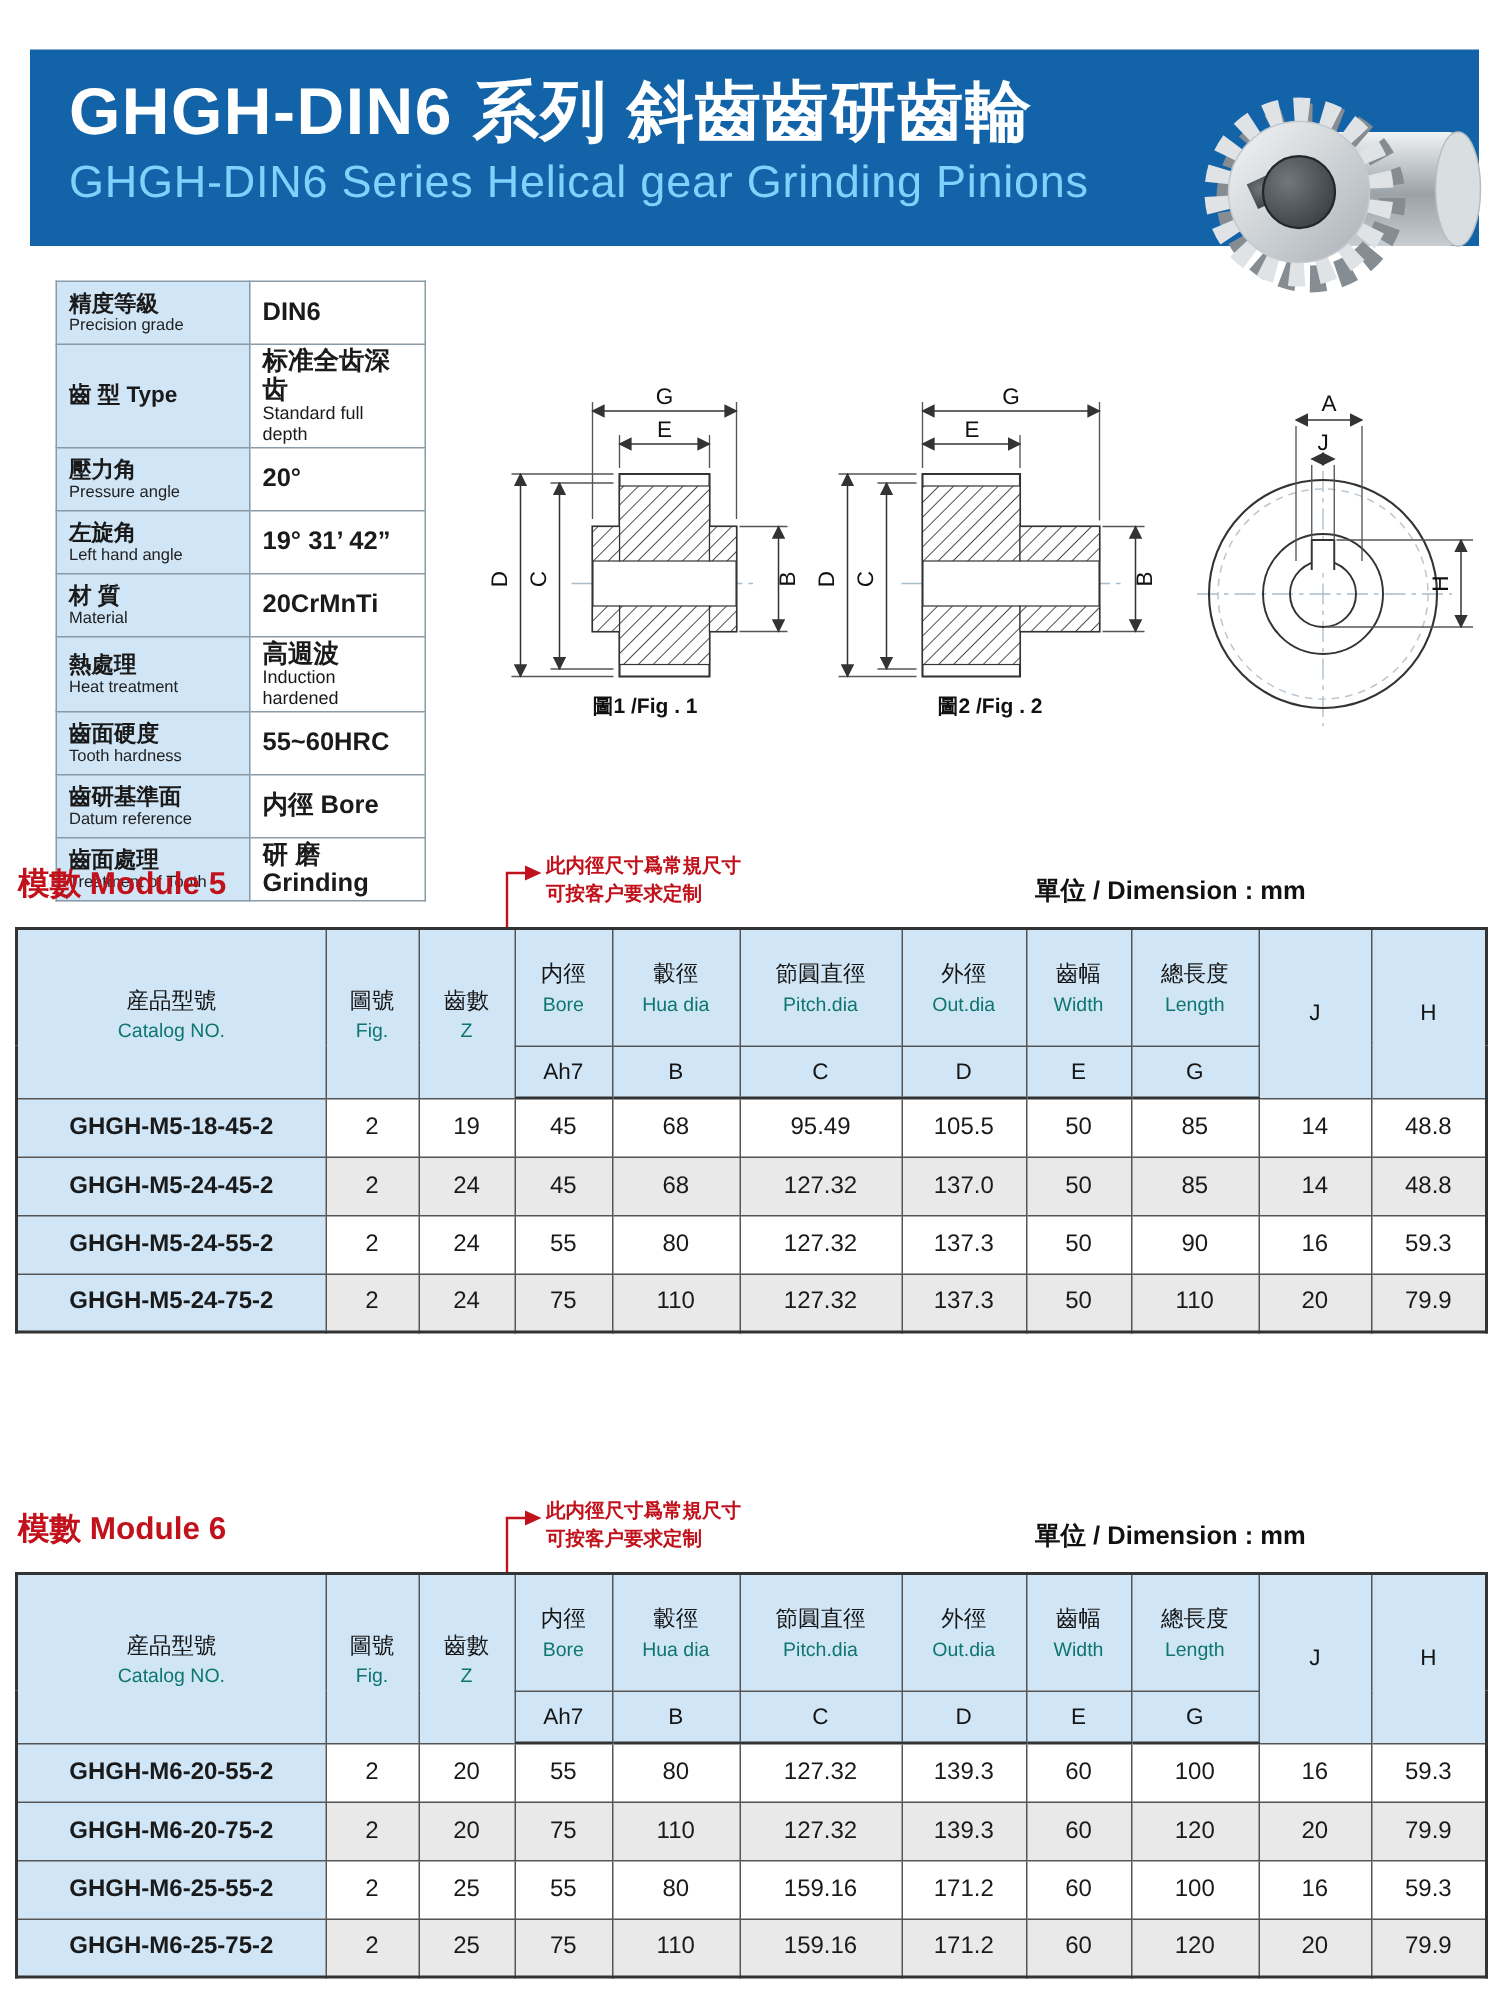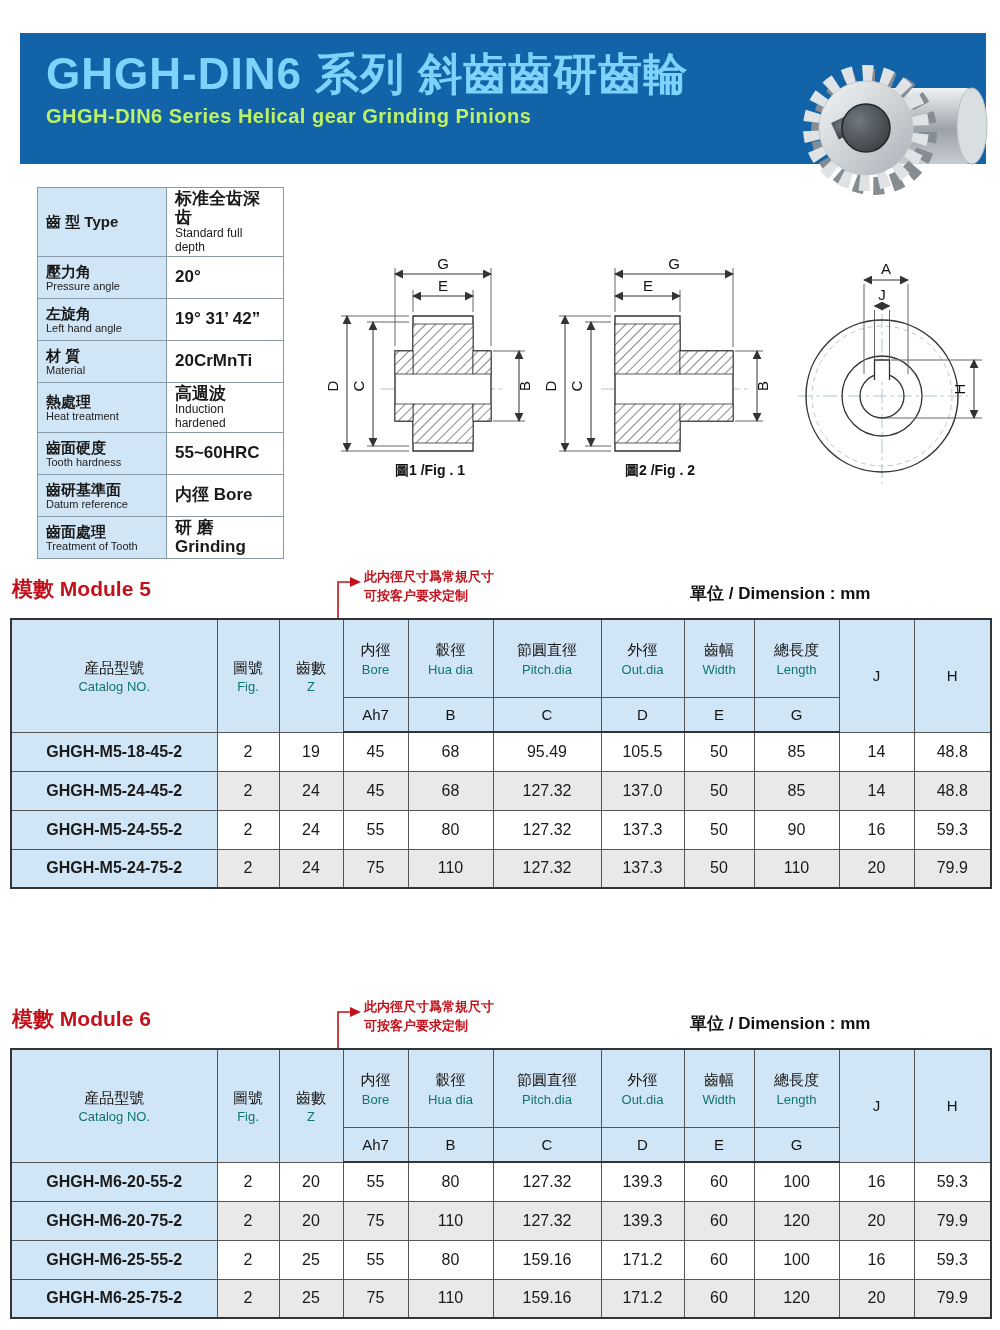--- a/index.html
+++ b/index.html
@@ -1,22 +1,22 @@
 <!DOCTYPE html>
 <html><head>
 <meta charset="utf-8">
 <style>
   html,body{margin:0;padding:0;background:#fff;}
   .page{position:relative;width:1000px;height:1330px;background:#fff;overflow:hidden;
         font-family:"Liberation Sans",sans-serif;color:#1a1a1a;}
 
   
   .band{position:absolute;left:20px;top:33px;width:966px;height:131px;background:#1263a8;}
-  .band .title{position:absolute;left:26px;top:12px;color:#7dd3fc;font-size:44px;font-weight:bold;letter-spacing:1px;white-space:nowrap;}
-  .band .subtitle{position:absolute;left:26px;top:72px;color:#bef264;font-size:20px;font-weight:bold;letter-spacing:.5px;white-space:nowrap;}
+  .band .title{position:absolute;left:26px;top:12px;color:#ffffff;font-size:44px;font-weight:bold;letter-spacing:1px;white-space:nowrap;}
+  .band .subtitle{position:absolute;left:26px;top:72px;color:#7dd3fc;font-size:30px;font-weight:normal;letter-spacing:.5px;white-space:nowrap;}
   .gearphoto{position:absolute;left:778px;top:42px;}
 
   
   table.spec{position:absolute;left:37px;top:187px;border-collapse:collapse;table-layout:fixed;}
   table.spec td{border:1px solid #8a9aa6;vertical-align:middle;padding:2px 8px;height:37px;}
   table.spec td.lbl{width:112px;background:#d0e5f5;}
   table.spec td.val{width:100px;background:#fff;}
   .spec .zh{font-size:15px;font-weight:bold;line-height:1.15;}
   .spec .en{font-size:11px;line-height:1.1;color:#222;}
   .spec .v1{font-size:17px;font-weight:600;line-height:1.1;}
@@ -91,20 +91,29 @@
     <ellipse cx="194" cy="84" rx="15" ry="38" fill="#d9dee1" stroke="#b7bec2" stroke-width="1"></ellipse>
     <circle cx="96" cy="90" r="54" fill="none" stroke="#858d93" stroke-width="18" stroke-dasharray="10 8.85"></circle>
     <circle cx="88" cy="86" r="54" fill="none" stroke="#dfe3e6" stroke-width="18" stroke-dasharray="10 8.85" transform="rotate(6 88 86)"></circle>
     <circle cx="88" cy="86" r="47" fill="url(#gface)" stroke="#c3c9cd" stroke-width="1"></circle>
     <rect x="56" y="76" width="20" height="18" transform="rotate(-25 66 85)" fill="url(#gbore)"></rect>
     <circle cx="88" cy="86" r="24" fill="url(#gbore)" stroke="#23272a" stroke-width="1.5"></circle>
   </svg>
 
   <table class="spec">
     <tbody>
+      <tr>
+          <td class="lbl">
+            <div class="zh">精度等級</div>
+            <div class="en">Precision grade</div>
+          </td>
+          <td class="val">
+            <div class="v1">DIN6</div>
+          </td>
+        </tr>
       <tr>
           <td class="lbl">
             <div class="zh">齒 型 Type</div>
           </td>
           <td class="val">
             <div class="v1">标准全齿深齿</div>
             <div class="v2">Standard full depth</div>
           </td>
         </tr>
       <tr>

